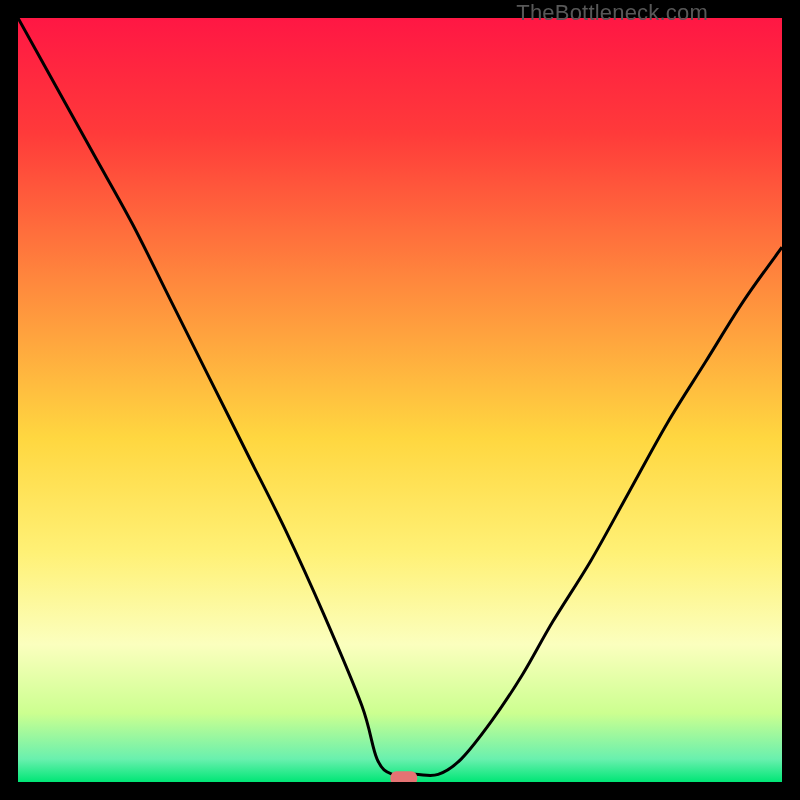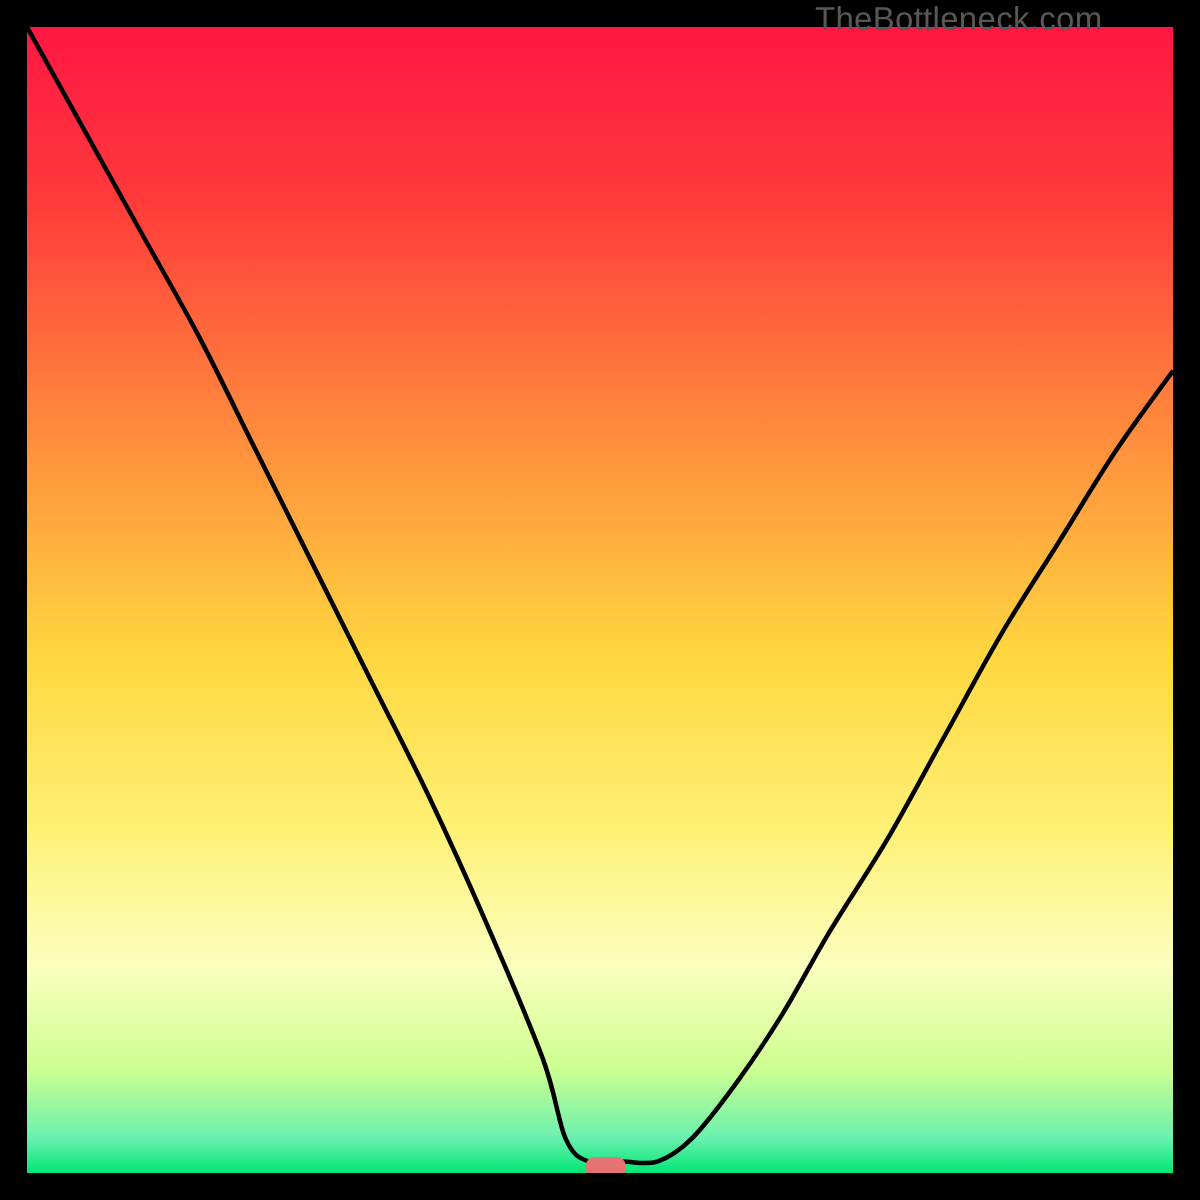--- a/index.html
+++ b/index.html
@@ -1,21 +1,20 @@
 <!DOCTYPE html>
 <html><head>
 <meta charset="utf-8">
 <style>
   body { margin: 0; padding: 0; background: #000; }
   .chart-container {
     width: 728px;
     height: 800px;
     position: relative;
     background: #000;
-    padding-left: 27px;
   }
   .plot-area {
     position: absolute;
     left: 18px;
     top: 18px;
     width: 764px;
     height: 764px;
   }
   .watermark {
     position: absolute;

